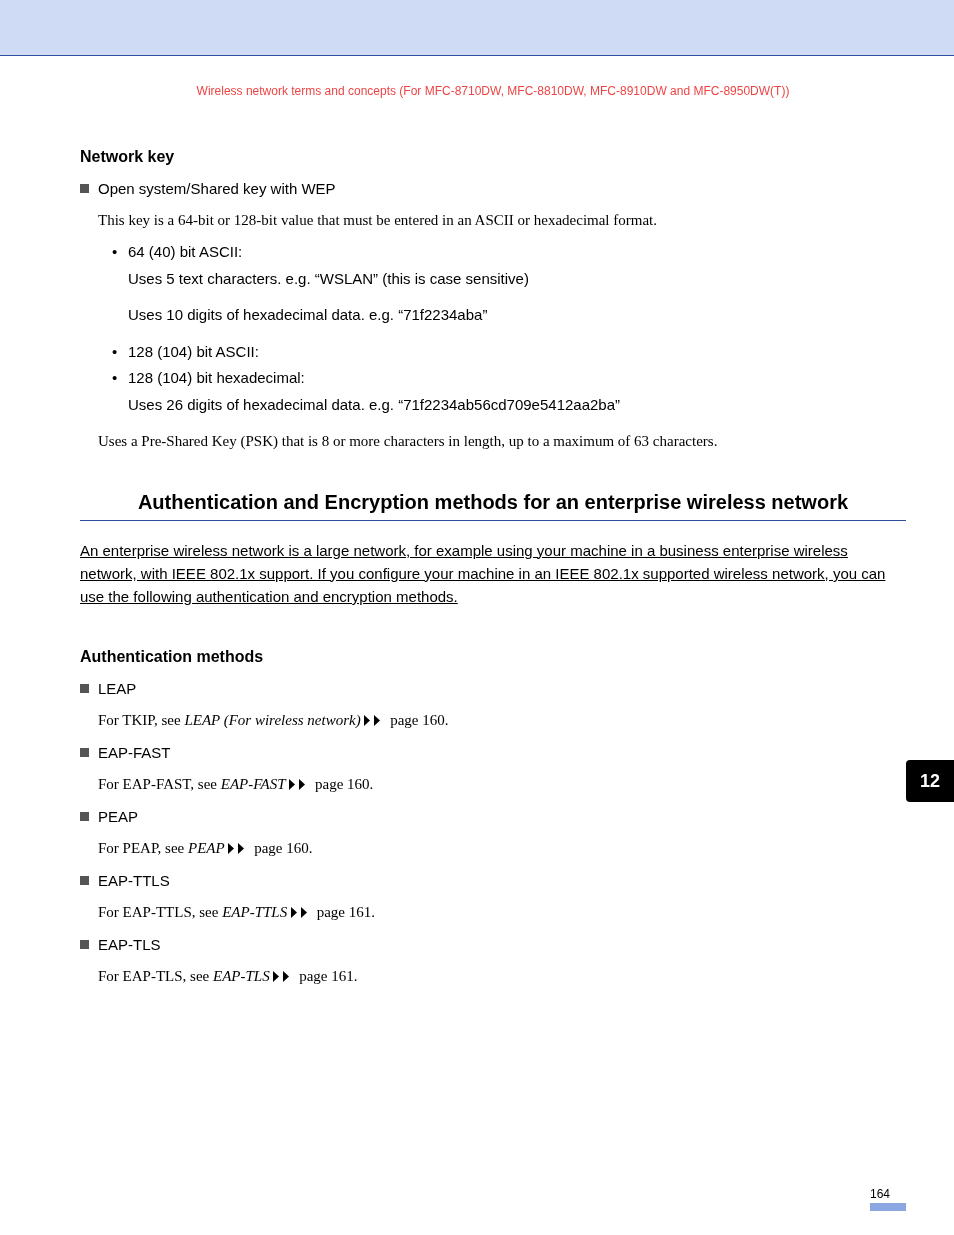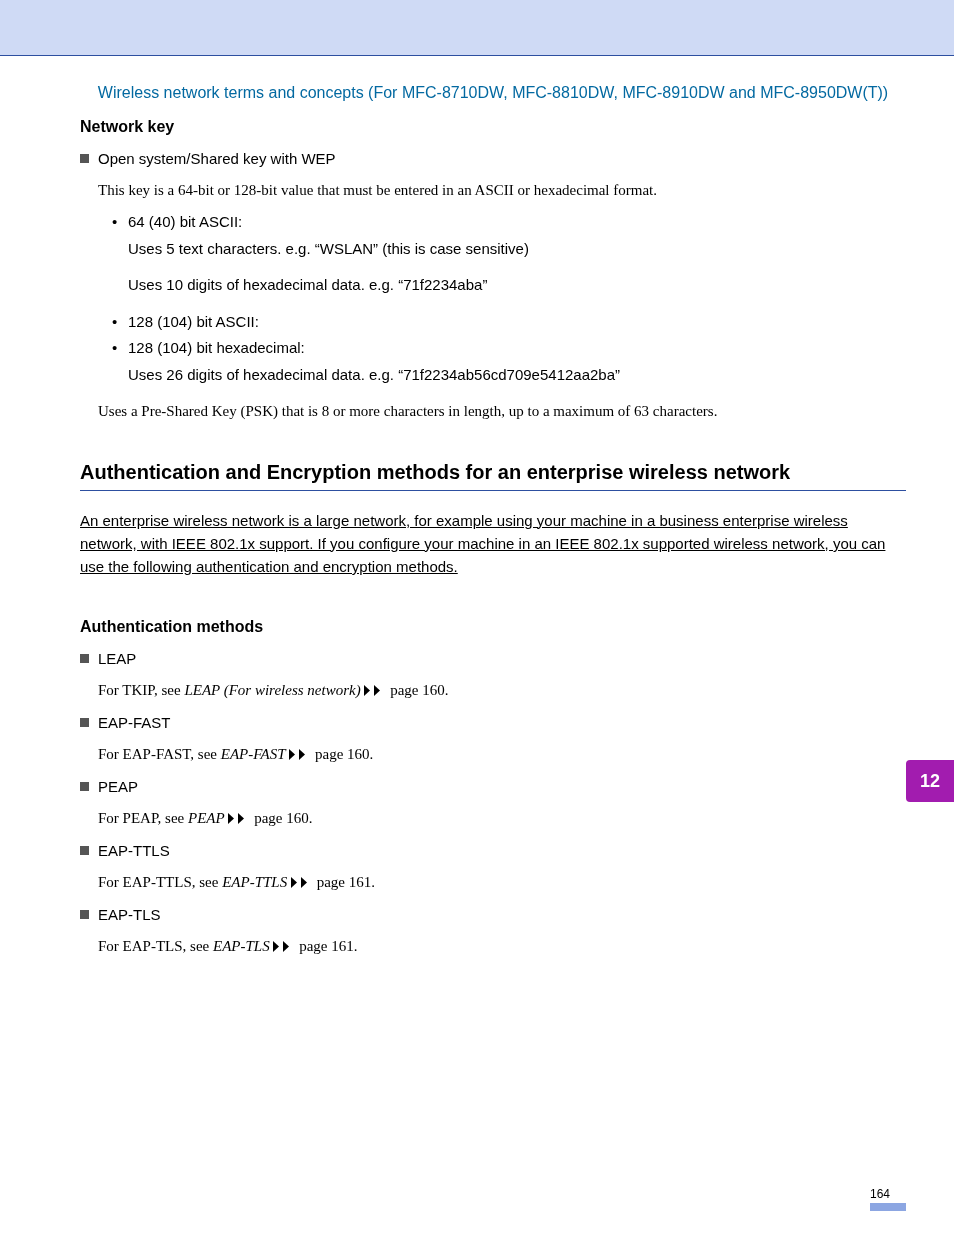--- a/index.html
+++ b/index.html
@@ -1,33 +1,33 @@
 <!DOCTYPE html>
 <html><head>
 <meta charset="utf-8">
 <style>
   * { box-sizing: border-box; margin: 0; padding: 0; }
   html, body { width: 954px; height: 1235px; background: #fff; font-family: Arial, Helvetica, sans-serif; color: #000; }
   .top-banner { width: 100%; height: 56px; background: #cfdaf5; border-bottom: 1px solid #2d4fa0; }
   .page { padding: 28px 48px 0 80px; position: relative; }
-  .running-head { text-align: center; font-size: 16px; color: #0369a1; margin-bottom: 16px; }
+  .running-head { text-align: center; font-size: 12px; color: #ef4444; margin-bottom: 50px; }
   .h4 { font-weight: bold; font-size: 16px; margin-bottom: 12px; }
   .bullet-sq { position: relative; padding-left: 18px; margin-bottom: 8px; font-size: 15px; line-height: 1.5; }
   .bullet-sq::before { content: ""; position: absolute; left: 0; top: 6px; width: 9px; height: 9px; background: #555; }
   .indent-body { margin-left: 18px; font-size: 15px; line-height: 1.5; margin-bottom: 10px; font-family: Liberation Serif, serif; }
   .sub-dot { position: relative; padding-left: 16px; margin-left: 32px; font-size: 15px; line-height: 1.5; margin-bottom: 4px; }
   .sub-dot::before { content: "•"; position: absolute; left: 0; top: 0; }
   .sub-body { margin-left: 48px; font-size: 15px; line-height: 1.5; margin-bottom: 14px; }
-  .h2 { font-weight: bold; font-size: 20px; margin-top: 38px; margin-bottom: 6px; }
+  .h2 { font-weight: bold; font-size: 20px; margin-top: 38px; margin-bottom: 6px; text-align: center; }
   .h2-rule { border: none; border-top: 1px solid #2d4fa0; margin-bottom: 18px; }
   .para { font-size: 15px; line-height: 1.55; margin-bottom: 40px; text-decoration: underline; }
   .italic { font-style: italic; }
   .arrows { display: inline-block; vertical-align: -1px; }
   .arrows svg { width: 22px; height: 11px; }
-  .chapter-tab { position: absolute; right: 0; top: 760px; width: 48px; height: 42px; background: #a21caf; color: #fff; font-weight: bold; font-size: 18px; display: flex; align-items: center; justify-content: center; border-top-left-radius: 4px; border-bottom-left-radius: 4px; }
+  .chapter-tab { position: absolute; right: 0; top: 760px; width: 48px; height: 42px; background: #000000; color: #fff; font-weight: bold; font-size: 18px; display: flex; align-items: center; justify-content: center; border-top-left-radius: 4px; border-bottom-left-radius: 4px; }
   .page-num-wrap { position: absolute; right: 48px; bottom: 24px; }
   .page-num { font-size: 12px; font-weight: normal; }
   .page-num-bar { width: 36px; height: 8px; background: #8ca6e2; margin-top: 2px; }
 </style>
 </head>
 <body>
 
 <div class="top-banner"></div>
 
 <div class="page">

